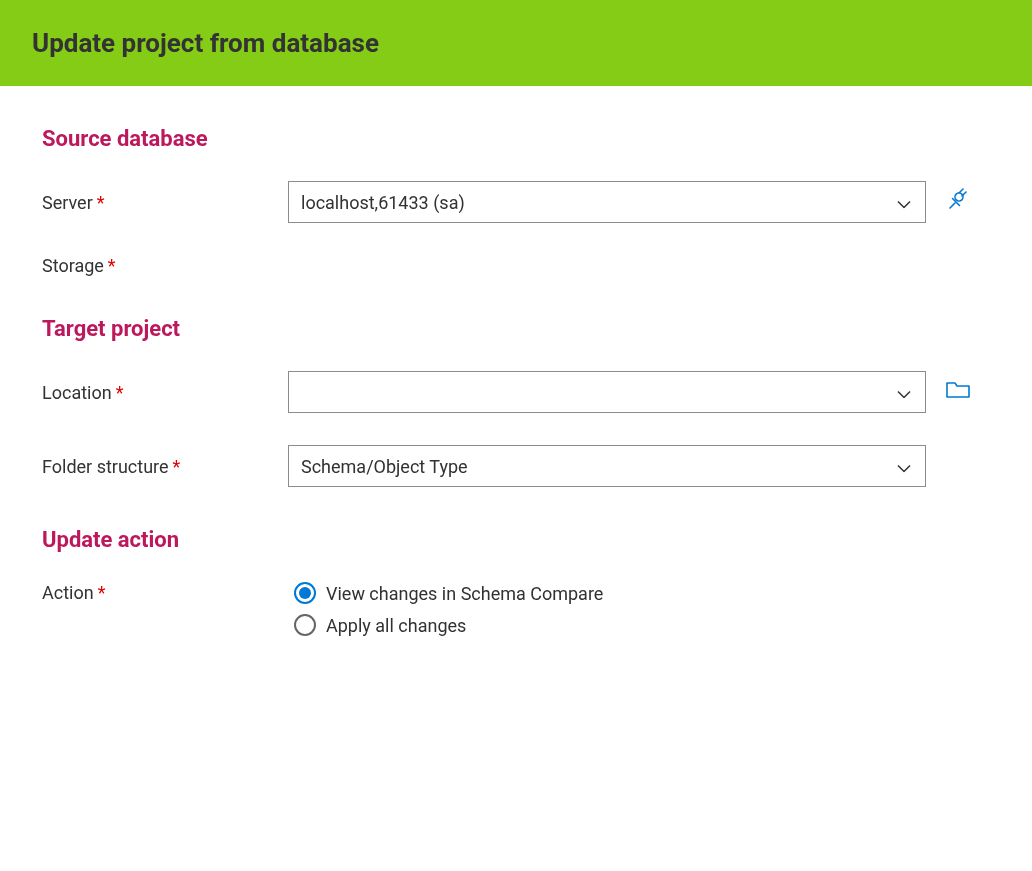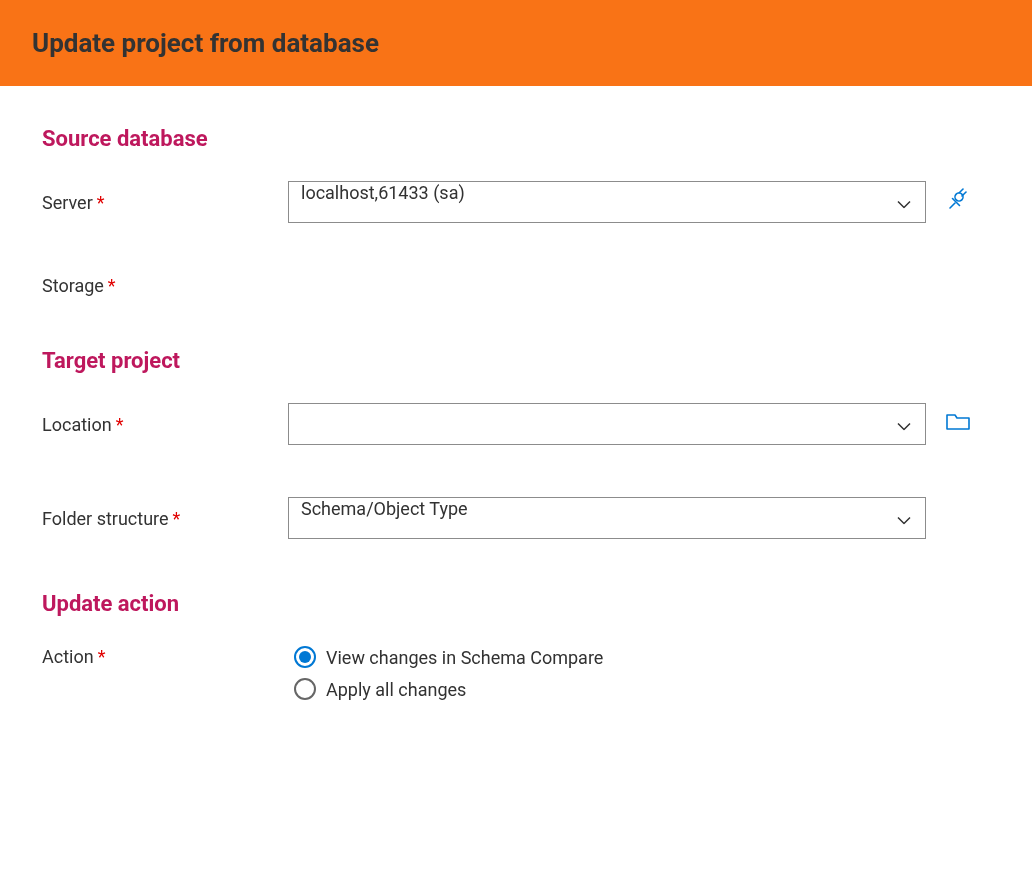--- a/index.html
+++ b/index.html
@@ -6,59 +6,60 @@
       margin: 0;
       padding: 0;
       box-sizing: border-box;
     }
     body {
       font-family: -apple-system, BlinkMacSystemFont, "Segoe UI", Roboto, Helvetica, Arial, sans-serif;
       background: #ffffff;
       color: #323232;
     }
     .header {
-      background: #f97316;
+      background: #84cc16;
       padding: 28px 32px;
     }
     .header h1 {
       font-size: 26px;
       font-weight: 700;
       color: #333333;
     }
     .content {
       padding: 40px 42px;
     }
     .section-title {
       font-size: 22px;
       font-weight: 700;
       color: #be185d;
       margin-bottom: 30px;
     }
     .form-row {
       display: flex;
       align-items: center;
-      margin-bottom: 52px;
+      margin-bottom: 32px;
     }
     .form-label {
       width: 246px;
       font-size: 18px;
       color: #333333;
       flex-shrink: 0;
     }
     .required {
       color: #e10000;
       margin-left: 4px;
     }
     .select-box {
       position: relative;
       width: 638px;
       height: 42px;
       border: 1px solid #8c8c8c;
       background: #ffffff;
       display: flex;
+      align-items: center;
       padding: 0 40px 0 12px;
       cursor: pointer;
     }
     .select-box span {
       font-size: 18px;
       color: #323232;
       white-space: nowrap;
       overflow: hidden;
       text-overflow: ellipsis;
     }

